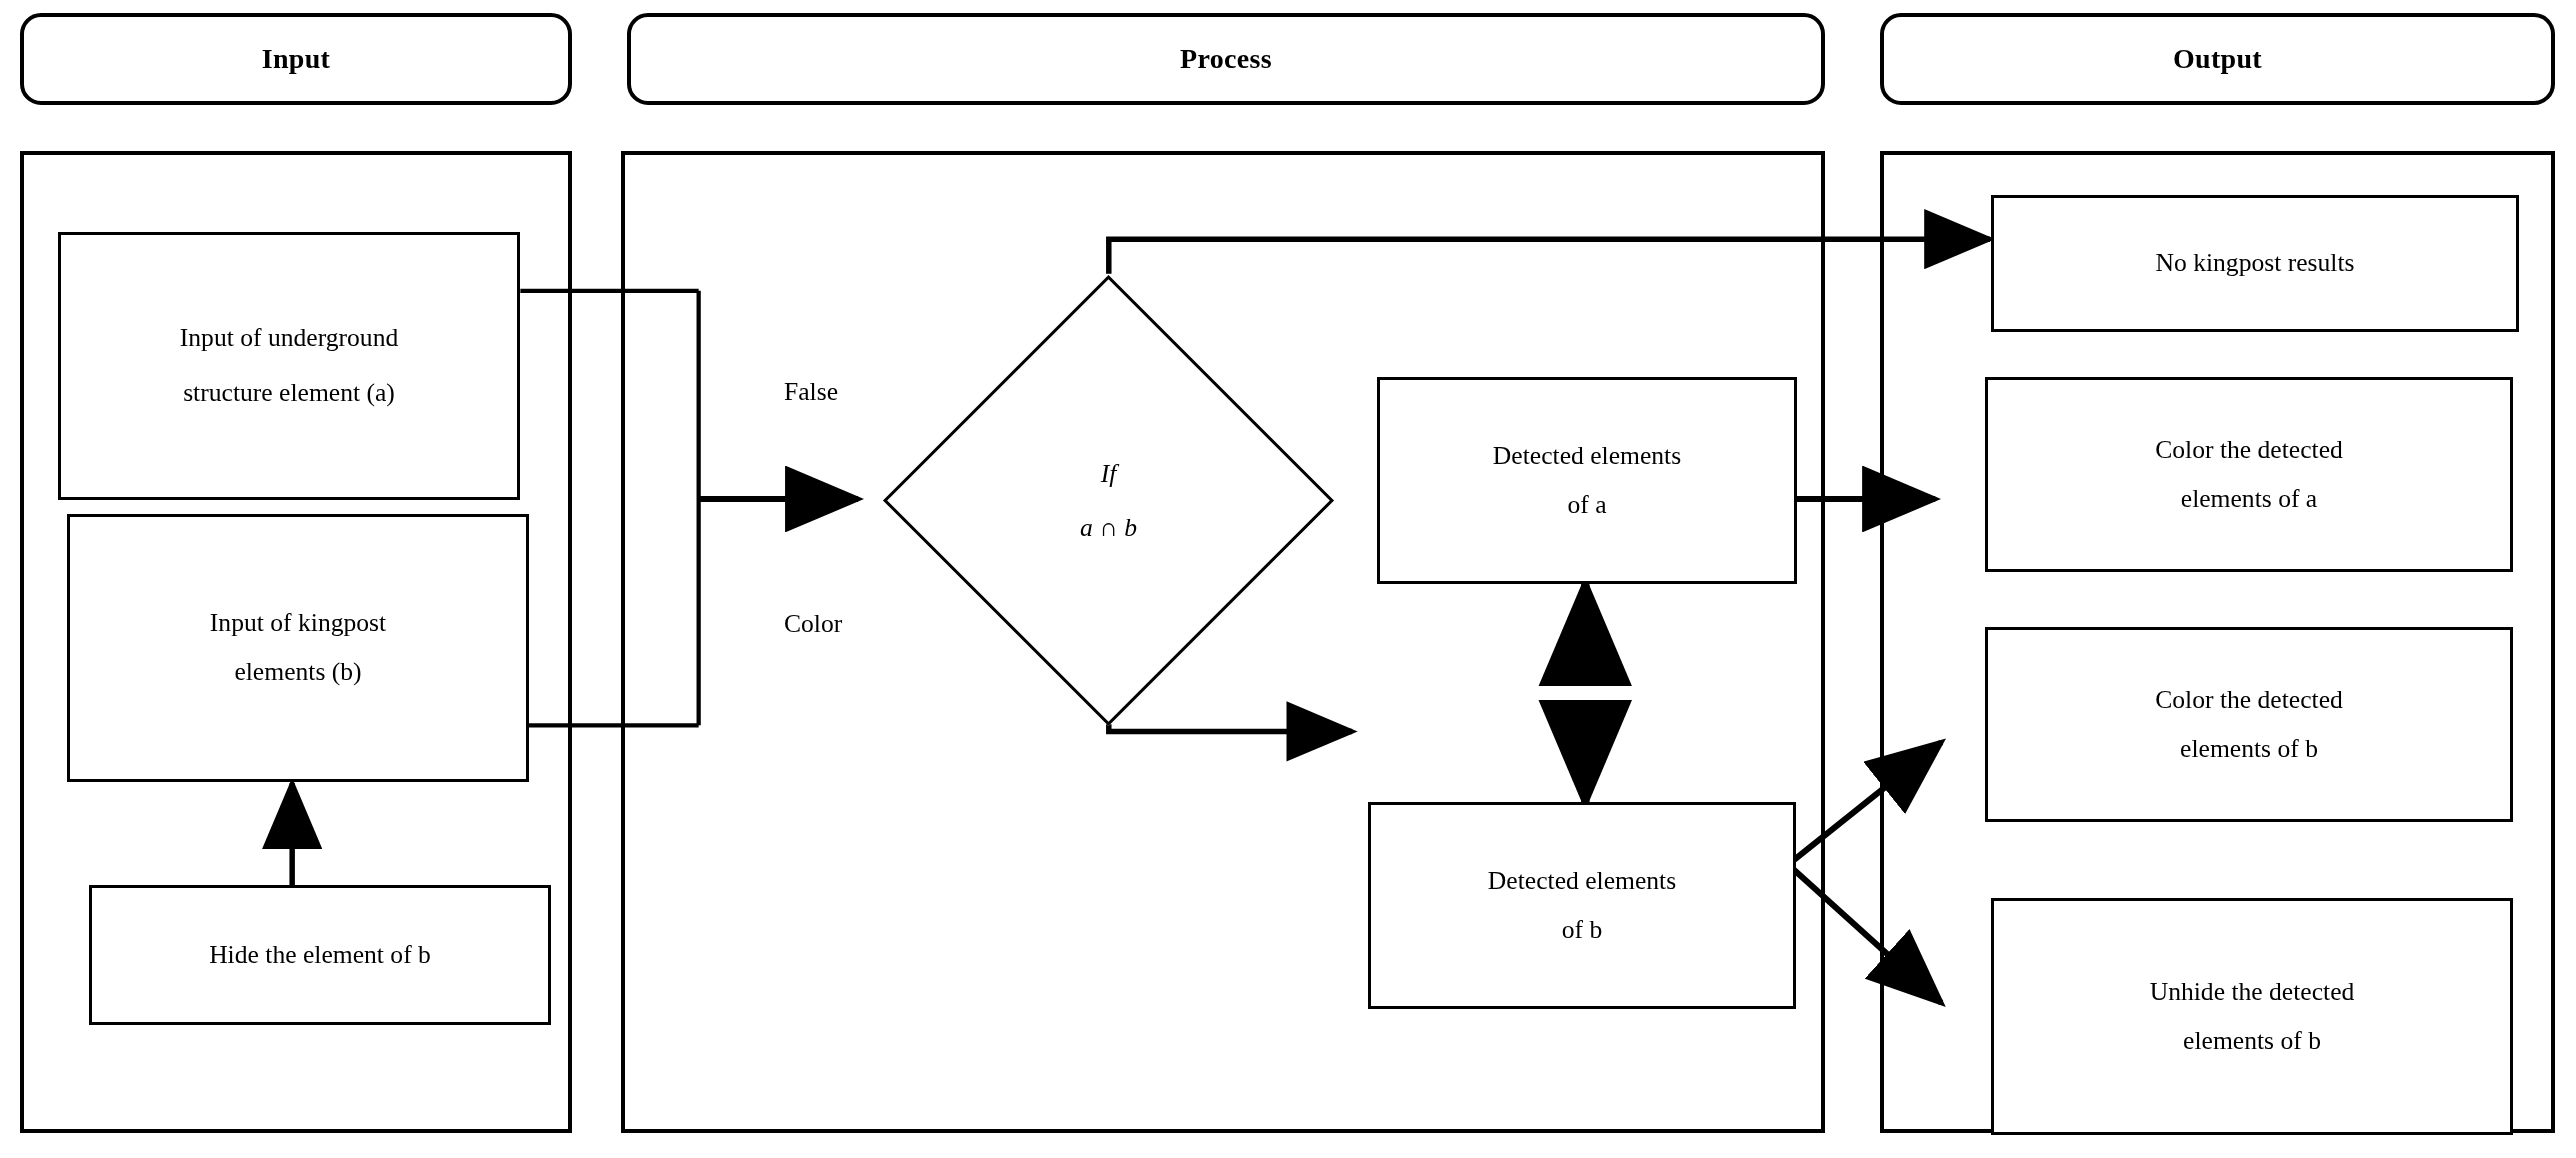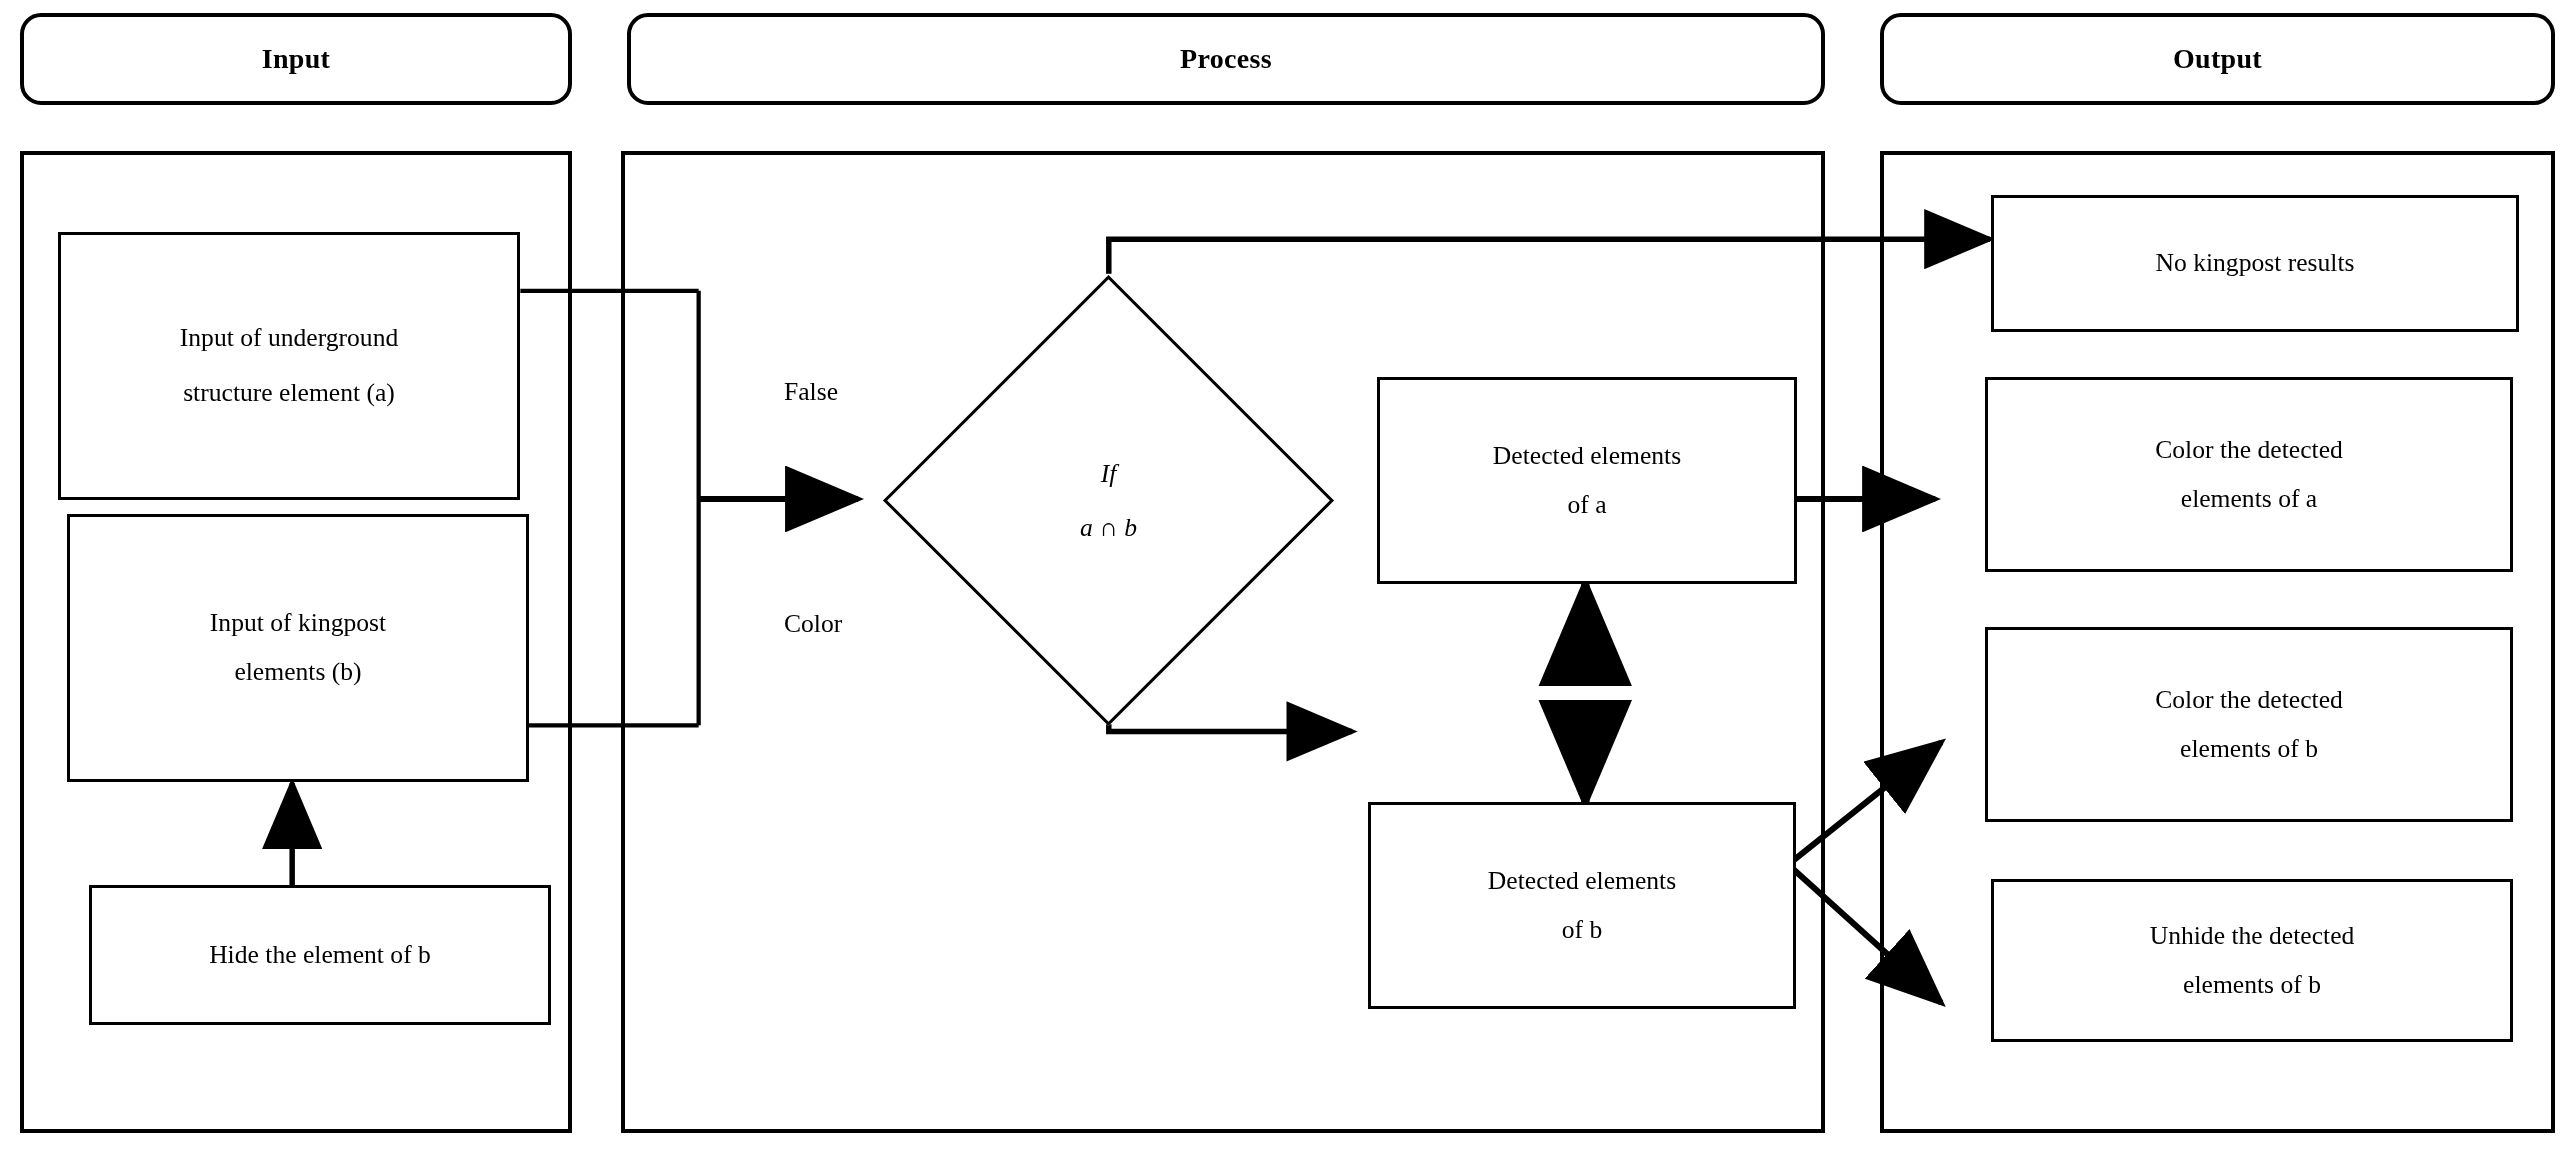--- a/index.html
+++ b/index.html
@@ -203,19 +203,19 @@
   <div class="node" style="left:1985px; top:377px; width:528px; height:195px;">
     <span class="ln">Color the detected</span>
     <span class="ln">elements of a</span>
   </div>
 
   <div class="node" style="left:1985px; top:627px; width:528px; height:195px;">
     <span class="ln">Color the detected</span>
     <span class="ln">elements of b</span>
   </div>
 
-  <div class="node" style="left:1991px; top:879px; width:522px; height:163px;">
+  <div class="node" style="left:1991px; top:898px; width:522px; height:237px;">
     <span class="ln">Unhide the detected</span>
     <span class="ln">elements of b</span>
   </div>
 
 </div>
 
 
 </body></html>

